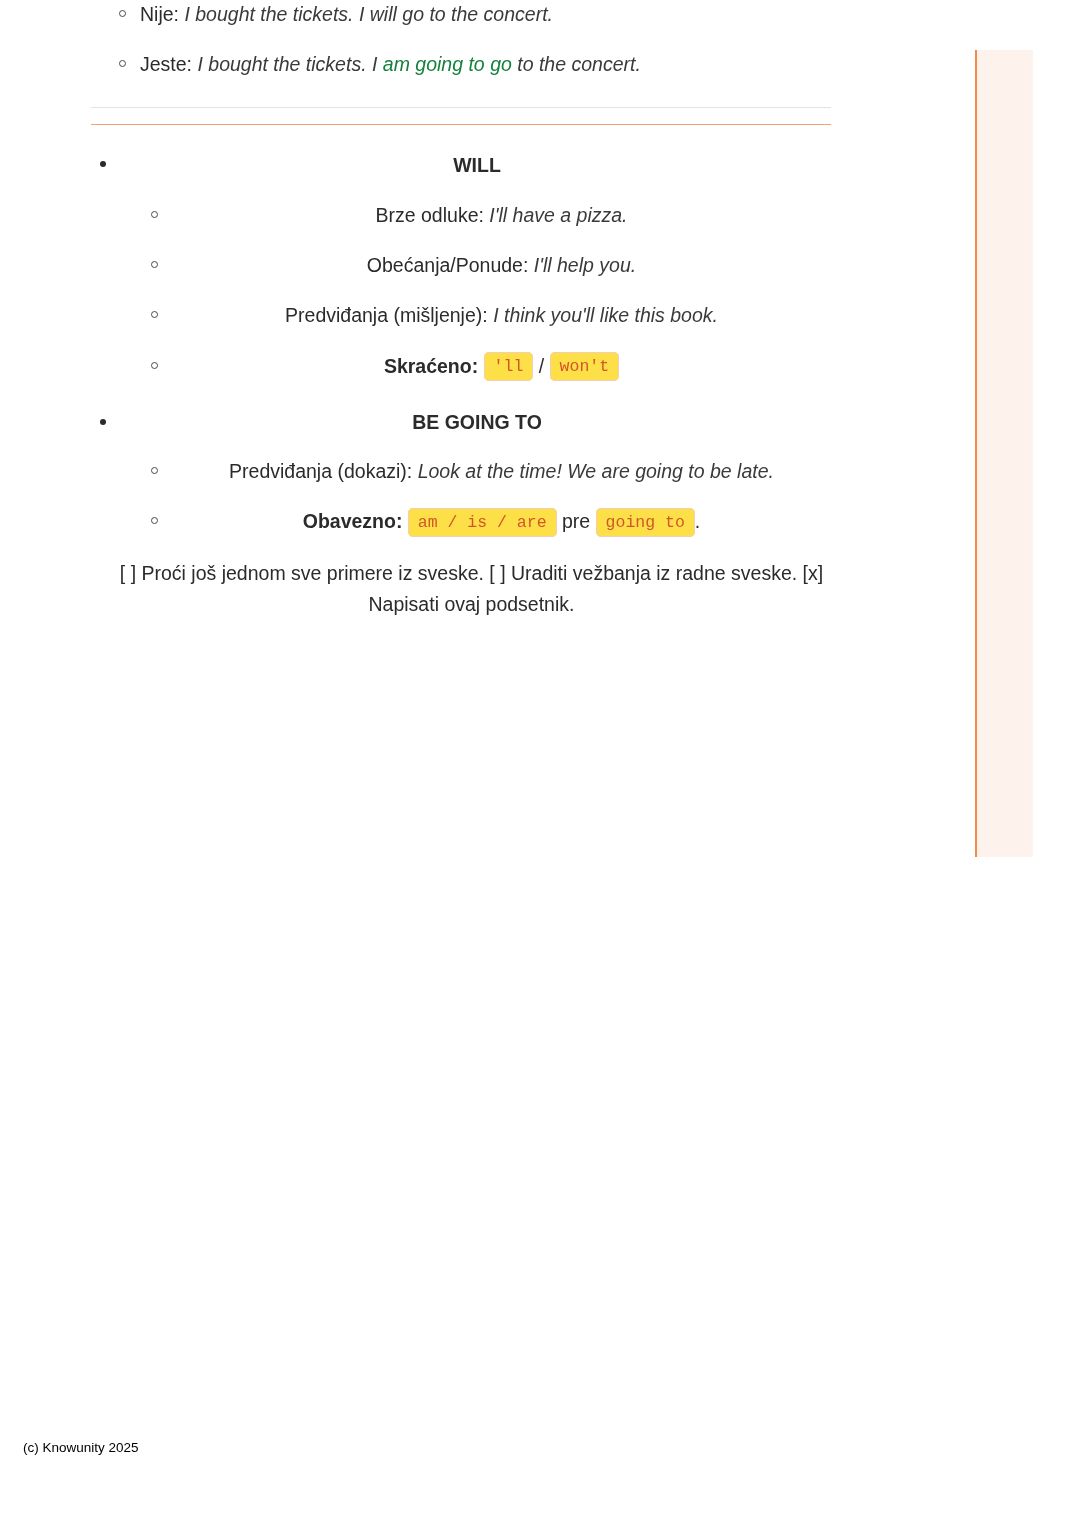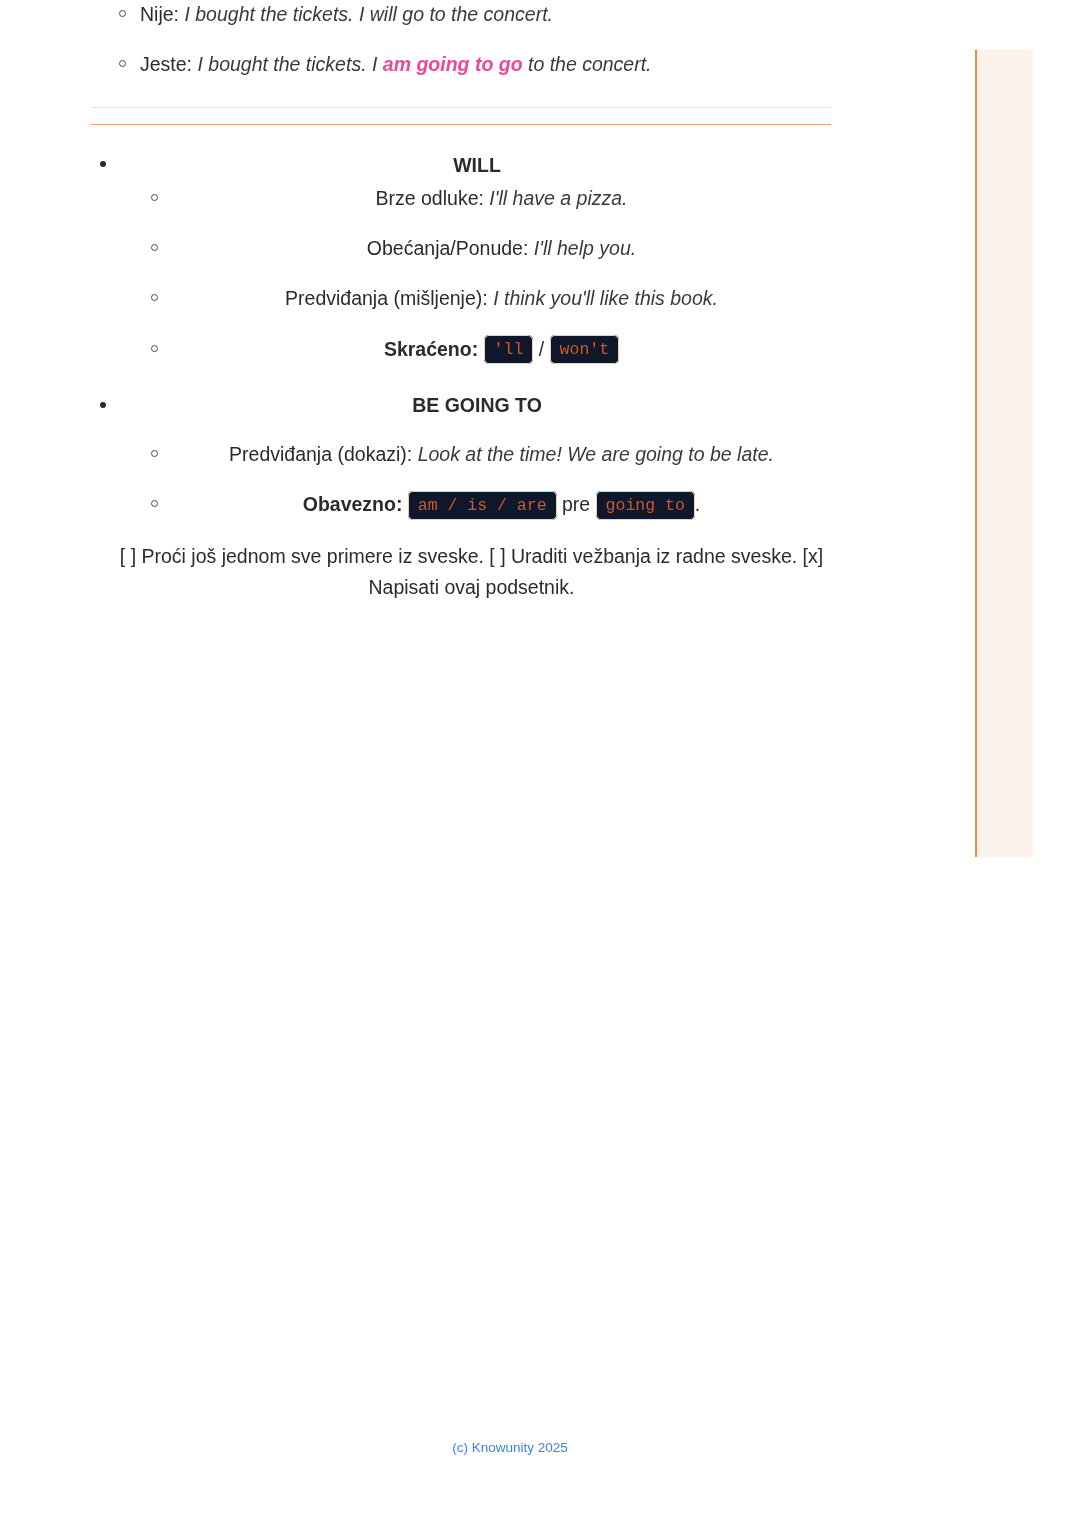--- a/index.html
+++ b/index.html
@@ -87,22 +87,22 @@
   .top-list > li {
     margin-bottom: 22px;
   }
 
   em.it {
     font-style: italic;
     color: #3a3a3a;
   }
   strong.bi {
     font-style: italic;
-    font-weight: bold;
-    color: #ec4899;
+    font-weight: normal;
+    color: #15803d;
   }
   strong.b {
     font-weight: bold;
   }
 
   hr.rule {
     border: none;
     border-top: 1px solid #e2e2e2;
     margin: 28px 0 0 0;
     width: 740px;
@@ -124,44 +124,45 @@
 
   .list-block {
     margin-top: 26px;
     text-align: center;
   }
 
   code.tok {
     font-family: "Liberation Mono", monospace;
     font-size: 16.5px;
     color: #d2562a;
-    background: #0f172a;
+    background: #fde047;
     border: 1px solid #f3cdb6;
     border-radius: 5px;
     padding: 4px 9px;
     white-space: pre;
     vertical-align: middle;
   }
 
   p.para {
     font-size: 19.5px;
     line-height: 1.62;
     margin: 22px 0 0 8px;
     color: #2b2b2b;
     width: 745px;
   }
 
   .footer {
     position: absolute;
     left: 0;
     top: 1440px;
     width: 1020px;
-    text-align: center;
+    text-align: left;
     font-size: 13.5px;
-    color: #3b82f6;
+    color: #000000;
+    padding-left: 23px;
   }
 </style>
 </head>
 <body>
 
 <div class="side-strip"></div>
 
 <div class="page">
 
   <ul class="level2 top-list">
@@ -181,21 +182,21 @@
 
   <hr class="title-underline">
 
   <div class="list-block">
 
     <ul class="level1">
       <li>
         <span class="bullet1"></span>
         <strong class="b">WILL</strong>
 
-        <ul class="level2" style="margin-top:4px;">
+        <ul class="level2" style="margin-top:21px;">
           <li>
             <span class="bullet2"></span>
             <span>Brze odluke:</span>
             <em class="it">I'll have a pizza.</em>
           </li>
           <li>
             <span class="bullet2"></span>
             <span>Obećanja/Ponude:</span>
             <em class="it">I'll help you.</em>
           </li>

